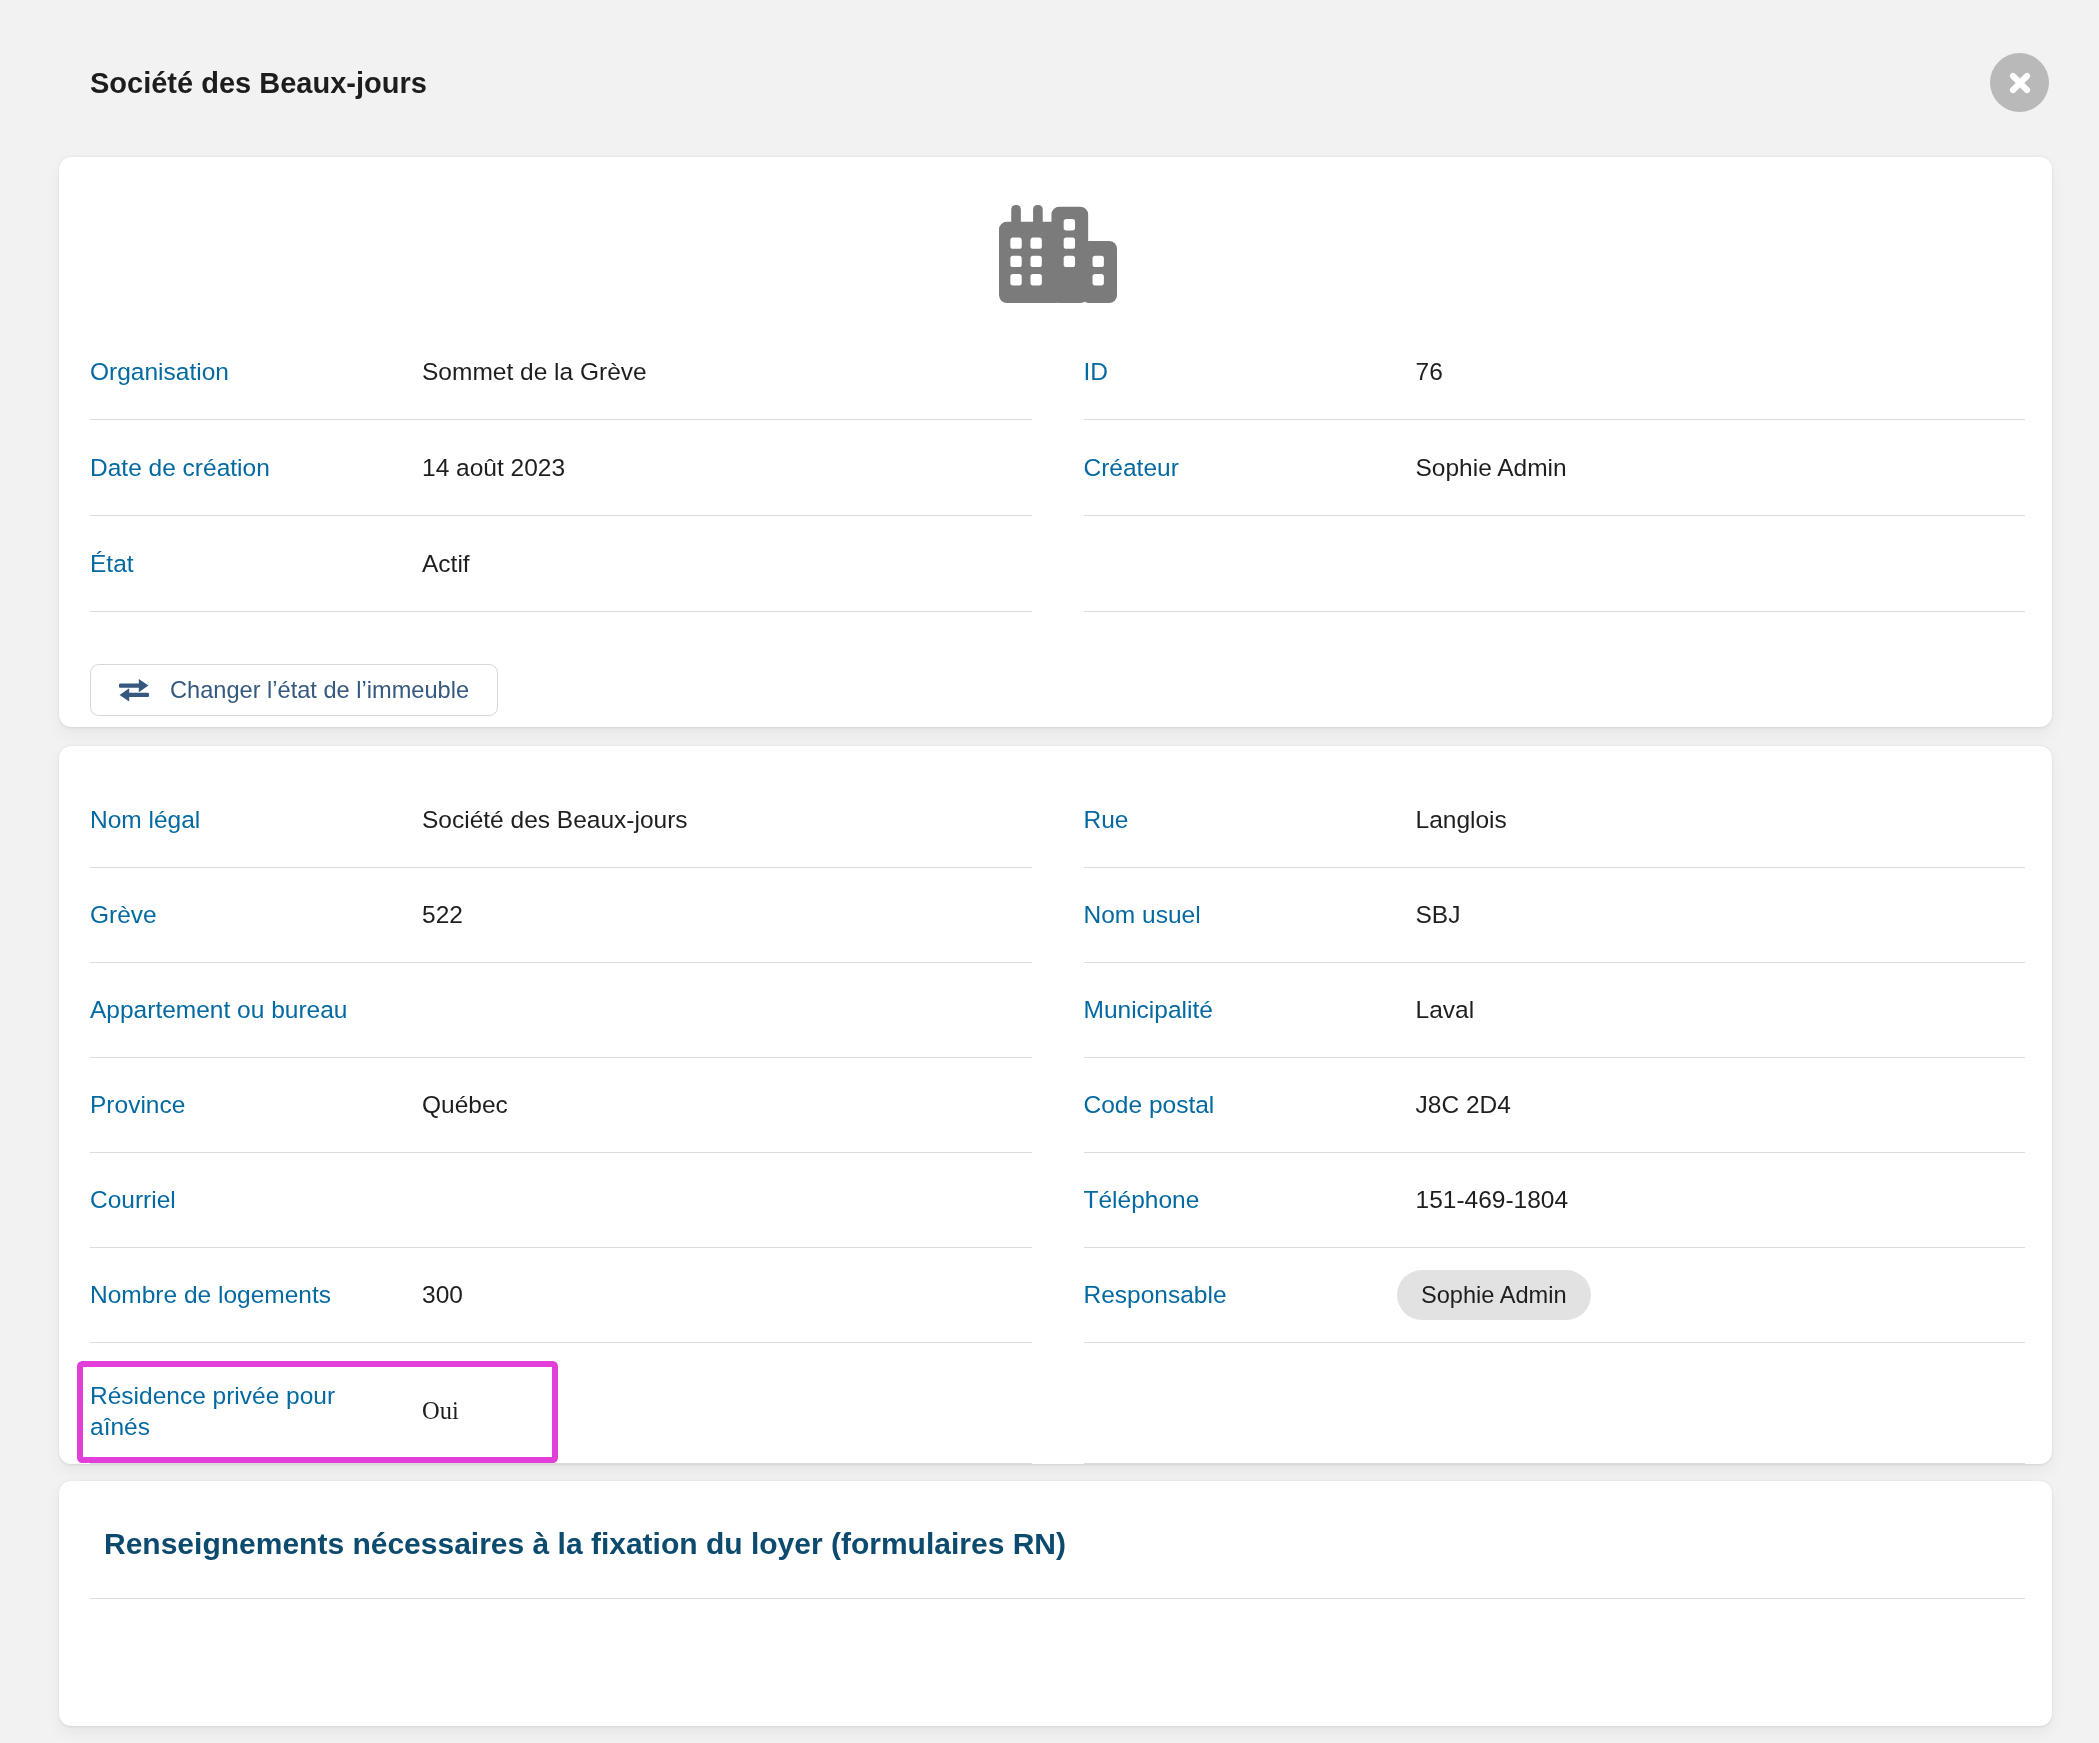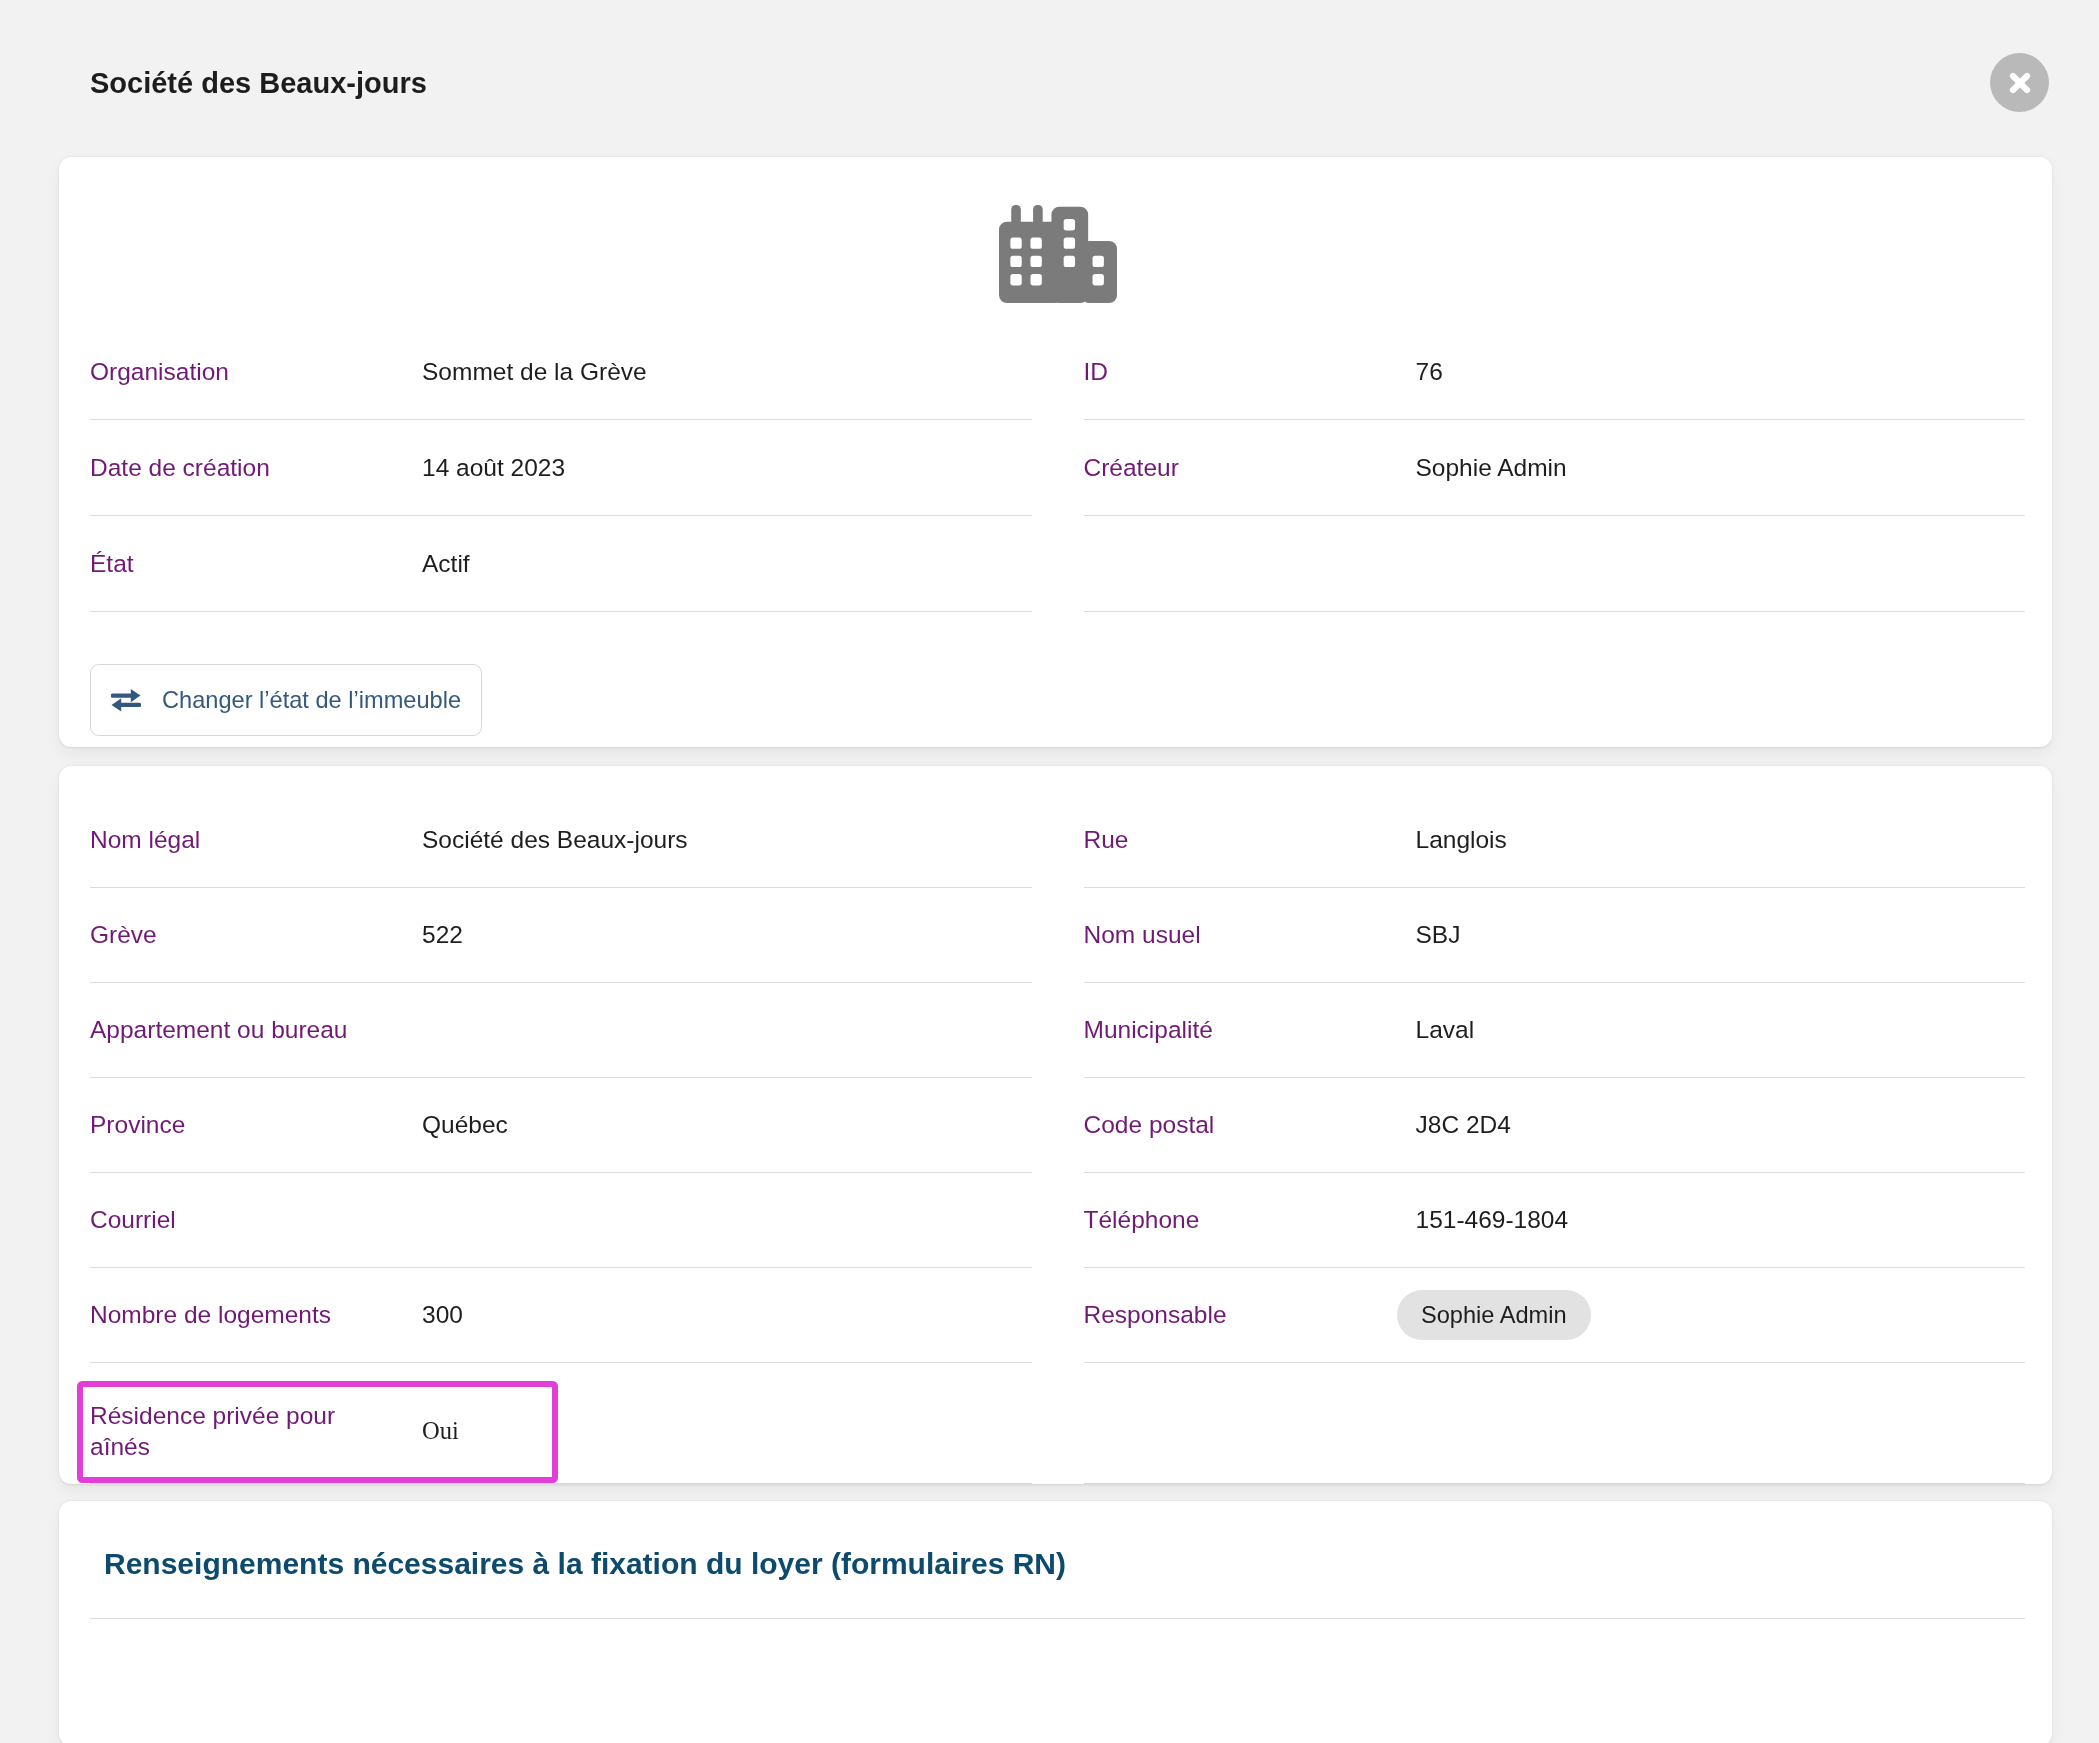--- a/index.html
+++ b/index.html
@@ -35,41 +35,41 @@
   .icon-wrap { display:flex; justify-content:center; padding-top:48px; padding-bottom:21px; }
 
   .fields-grid { display:grid; grid-template-columns:1fr 1fr; column-gap:52px; }
   .fcol { display:flex; flex-direction:column; }
   .frow {
     height:96px; display:flex; align-items:center;
     border-bottom:1.7px solid #dcdcdc;
   }
   .card-details .frow { height:95px; }
   .frow-tall { height:121px !important; align-items:center; padding-top:16px; position:relative; }
-  .flabel { flex:0 0 332px; width:332px; color:#701a75; font-size:24.5px; line-height:31px; padding-right:17.5px; }
+  .flabel { flex:0 0 332px; width:332px; color:#0369a1; font-size:24.5px; line-height:31px; padding-right:17.5px; }
   .fvalue { color:#1e1e1e; font-size:24.5px; line-height:31px; }
 
   .pill {
     display:inline-block; background:#e2e2e2; border-radius:25px;
     height:50px; line-height:50px; padding:0 24.5px; margin-left:-19px;
     font-size:23.6px; color:#1e1e1e;
   }
   .hl-box {
     position:absolute; left:-13px; top:18.3px;
     width:481px; height:102px;
     border:6.1px solid #e23ed8; border-radius:5.2px;
     pointer-events:none;
   }
 
   
   .btn-row-1 { margin-top:52px; padding-bottom:10.5px; }
   .btn-row-2 { margin-top:39px; padding-bottom:5.2px; }
   .btn {
     display:inline-flex; align-items:center; gap:21px;
-    height:72px; padding:0 20px;
+    height:52px; padding:0 28px;
     background:#fff; border:1.7px solid #d7d7d7; border-radius:8.7px;
     color:#35597e; font-size:23.6px; font-family:"Liberation Sans", sans-serif;
     cursor:pointer;
   }
   .btn svg { flex:0 0 auto; }
 
   
   .rn-heading { font-size:30px; font-weight:700; color:#0c4a6e; line-height:38px; }
   .rn-divider { border-top:1.7px solid #dcdcdc; margin-top:35px; margin-left:-14px; }
 </style>

